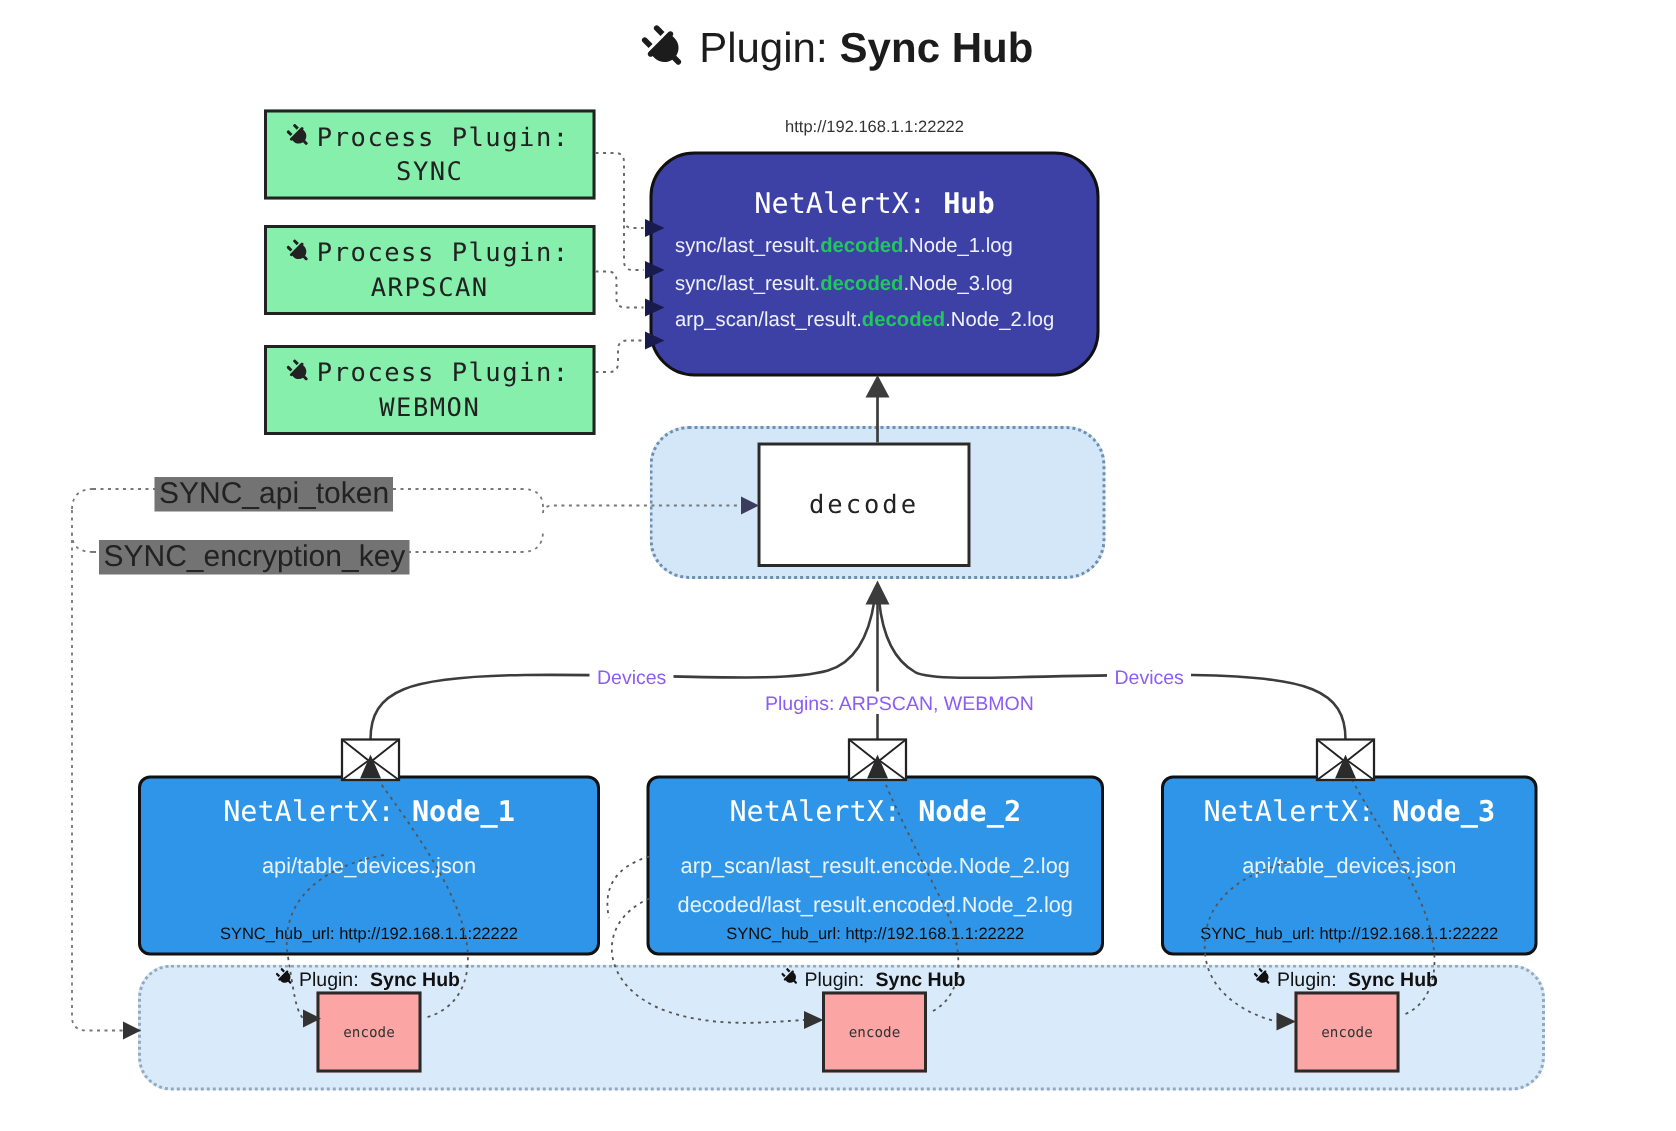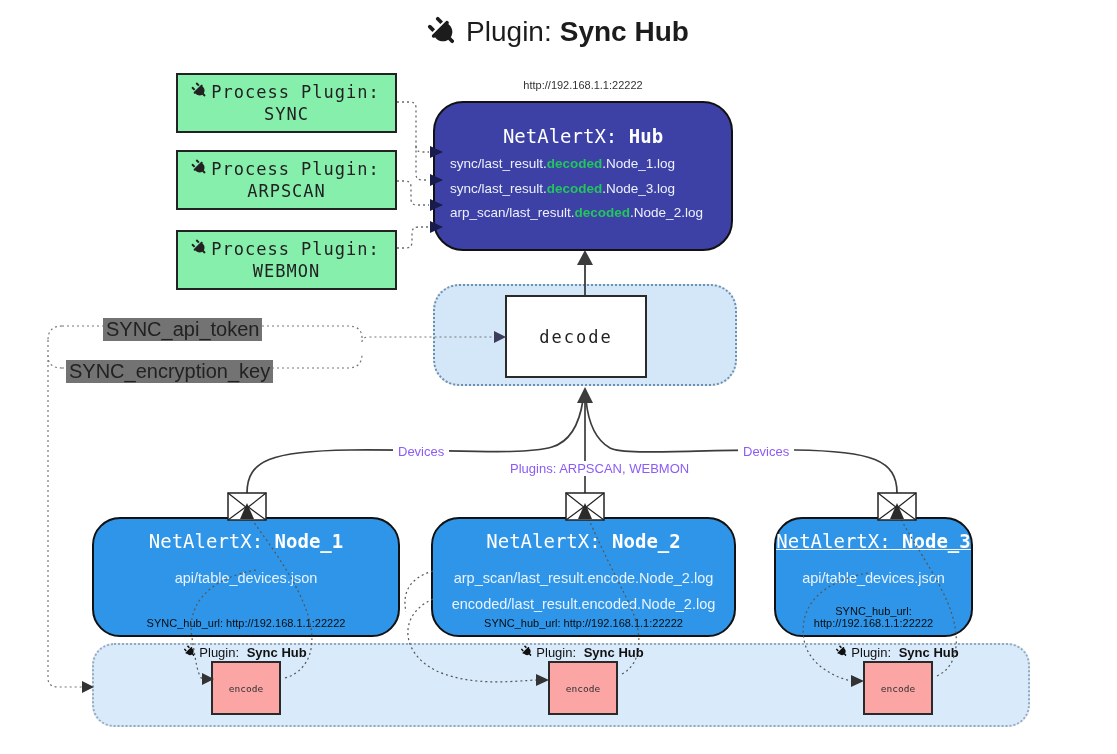--- a/index.html
+++ b/index.html
@@ -28,21 +28,21 @@
   
   .panel{left:433px;top:284px;width:304px;height:102px;background:var(--panel,#d3e7f8);
          border:2px dotted #6f8fae;border-radius:26px;box-sizing:border-box;}
   .decode-box{left:505px;top:295px;width:142px;height:83px;background:#fff;border:2px solid #2a2a2a;
               box-sizing:border-box;display:flex;align-items:center;justify-content:center;font-size:17px;letter-spacing:2px;}
   
   .seclabel{font-size:20px;color:#222;background:#737373;padding:0 3px;white-space:nowrap;z-index:3;}
   
   .edgelabel{font-size:13px;color:#8b5cf6;background:#fff;padding:0 5px;white-space:nowrap;z-index:3;}
   
-  .node{top:517px;height:120px;background:var(--node,#2e95e8);border:2px solid #111;border-radius:28px;
+  .node{top:517px;height:120px;background:var(--node,#2e95e8);border:2px solid #111;border-radius:8px;
         box-sizing:border-box;color:#fff;}
   .node-title{text-align:center;margin-top:11px;font-size:19px;white-space:nowrap;}
   .node-title .bold{font-weight:bold;}
   .node-files{position:absolute;top:46px;left:0;right:0;text-align:center;font-size:14.5px;
               color:#e9f3fd;line-height:26px;}
   .node-url{position:absolute;bottom:6px;left:0;right:0;text-align:center;font-size:11px;color:#0c0c0c;}
   
   .band{left:92px;top:643px;width:938px;height:84px;background:var(--band,#d9eafa);
         border:2px dotted #95a9bd;border-radius:22px;box-sizing:border-box;}
   .enc-label{top:645px;display:flex;align-items:center;justify-content:center;gap:2px;
@@ -126,25 +126,25 @@
     <div class="node-files">
       <div>api/table_devices.json</div>
       </div>
     <div class="node-url">SYNC_hub_url: http://192.168.1.1:22222</div>
   </div>
   <div class="abs box node" style="left:431px;width:305px;">
     <div class="node-title mono">
       <span>NetAlertX:</span> <span class="bold">Node_2</span></div>
     <div class="node-files">
       <div>arp_scan/last_result.encode.Node_2.log</div>
-      <div>encoded/last_result.encoded.Node_2.log</div>
+      <div>decoded/last_result.encoded.Node_2.log</div>
       </div>
     <div class="node-url">SYNC_hub_url: http://192.168.1.1:22222</div>
   </div>
-  <div class="abs box node" style="left:774px;width:199px;text-decoration:underline;">
+  <div class="abs box node" style="left:774px;width:251px;">
     <div class="node-title mono">
       <span>NetAlertX:</span> <span class="bold">Node_3</span></div>
     <div class="node-files">
       <div>api/table_devices.json</div>
       </div>
     <div class="node-url">SYNC_hub_url: http://192.168.1.1:22222</div>
   </div>
 
   <div class="abs box band"></div>
   <div class="abs enc-label" style="left:166px;width:160px;">

